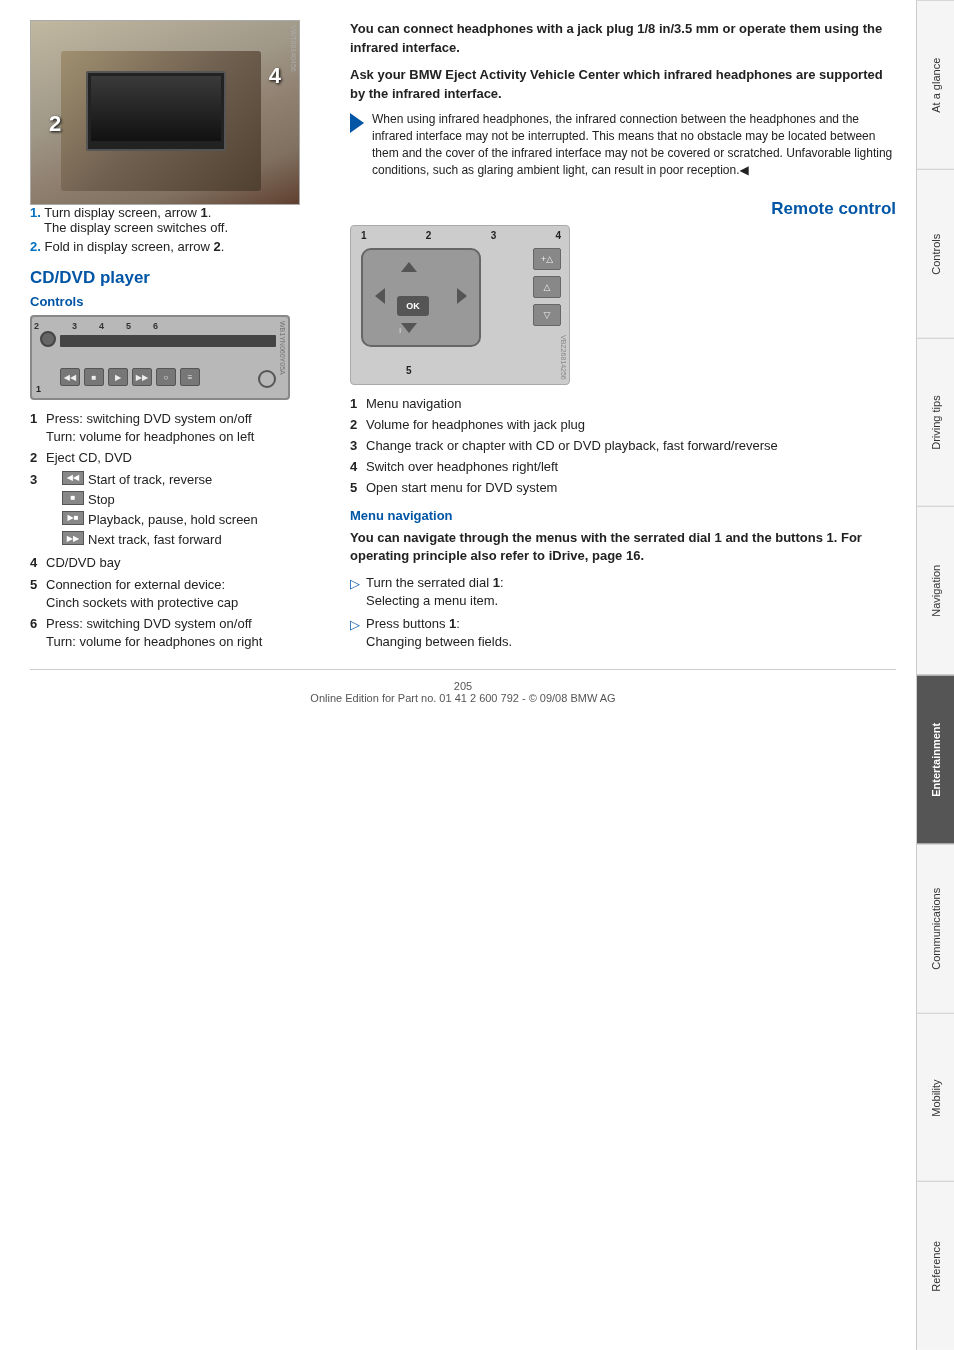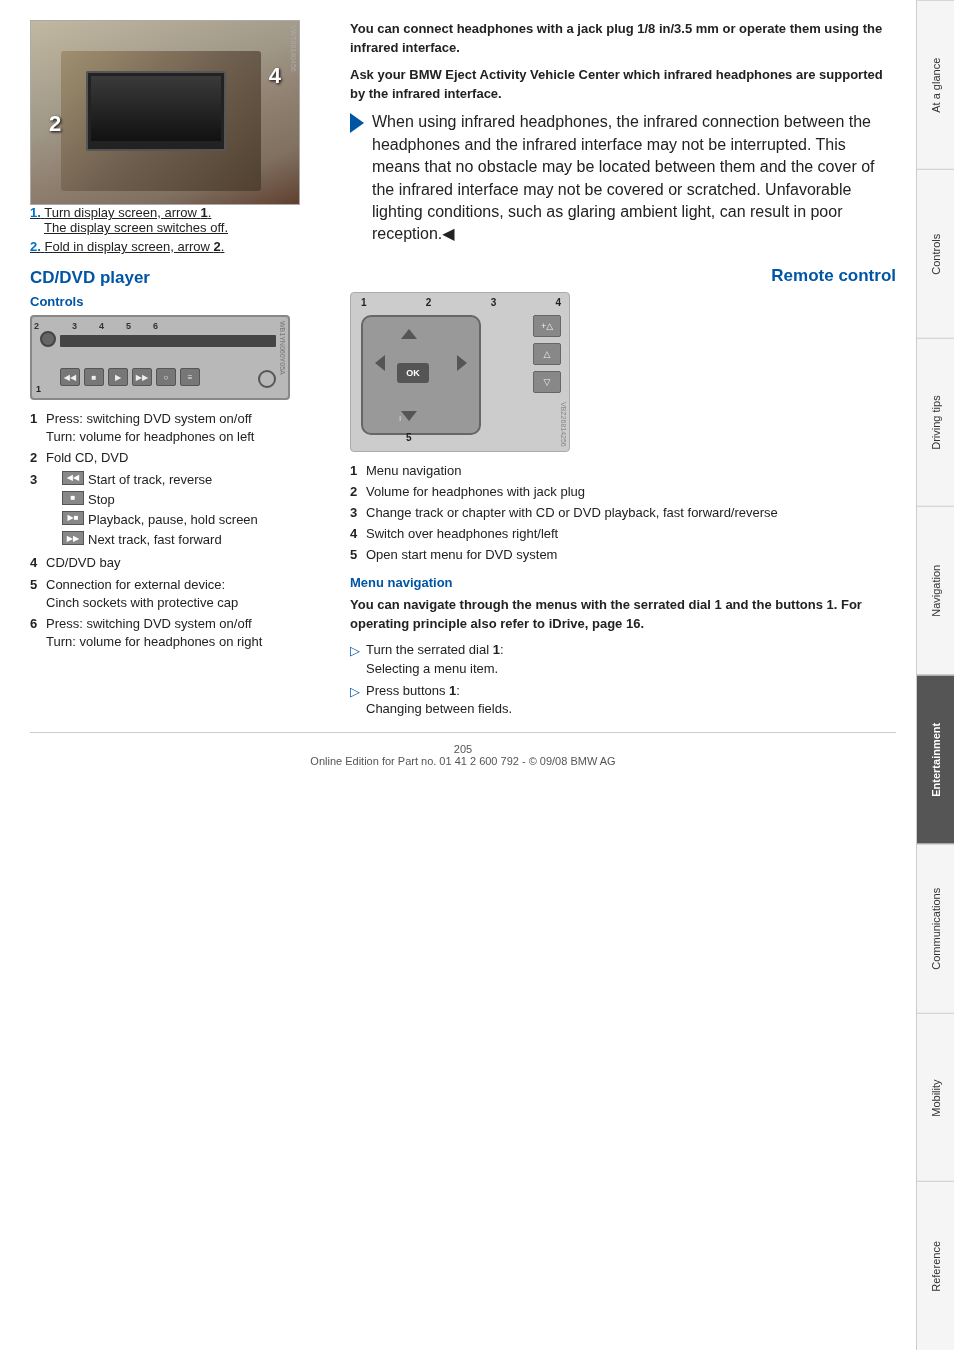--- a/index.html
+++ b/index.html
@@ -61,21 +61,20 @@
       flex-shrink: 0;
     }
     .col-right {
       flex: 1;
     }
 
     
     .step {
       margin-bottom: 4px;
       padding-left: 0;
-      text-decoration: underline;
     }
     .step-num {
       color: #0070c0;
       font-weight: bold;
     }
     .step-subtext {
       margin-left: 14px;
       display: block;
     }
 
@@ -151,21 +150,21 @@
     .note-triangle {
       width: 0;
       height: 0;
       border-top: 10px solid transparent;
       border-bottom: 10px solid transparent;
       border-left: 14px solid #0055a5;
       flex-shrink: 0;
       margin-top: 2px;
     }
     .note-text {
-      font-size: 16px;
+      font-size: 12px;
       line-height: 1.4;
     }
 
     
     .bottom-bar {
       text-align: center;
       font-size: 11px;
       color: #555;
       padding: 10px 0 6px;
       border-top: 1px solid #ccc;
@@ -286,21 +285,21 @@
       justify-content: space-between;
       font-size: 10px;
       font-weight: bold;
       color: #222;
     }
     .rc-body {
       position: absolute;
       top: 22px;
       left: 10px;
       width: 120px;
-      height: 120px;
+      height: 99px;
       background: #999;
       border-radius: 10px;
       border: 2px solid #666;
     }
     .rc-dpad-up, .rc-dpad-down, .rc-dpad-left, .rc-dpad-right {
       position: absolute;
       width: 0;
       height: 0;
     }
     .rc-dpad-up {
@@ -455,21 +454,21 @@
         <div style="position:absolute;right:2px;top:4px;font-size:7px;color:#777;writing-mode:vertical-rl;">WB1YN060Y05A</div>
       </div>
 
       <ul class="num-list">
         <li>
           <span class="num">1</span>
           <span class="desc">Press: switching DVD system on/off<br>Turn: volume for headphones on left</span>
         </li>
         <li>
           <span class="num">2</span>
-          <span class="desc">Fold CD, DVD</span>
+          <span class="desc">Eject CD, DVD</span>
         </li>
         <li>
           <span class="num">3</span>
           <span class="desc">
             <div class="sub-item">
               <span class="icon-box">◀◀</span>
               <span>Start of track, reverse</span>
             </div>
             <div class="sub-item">
               <span class="icon-box">■</span>

